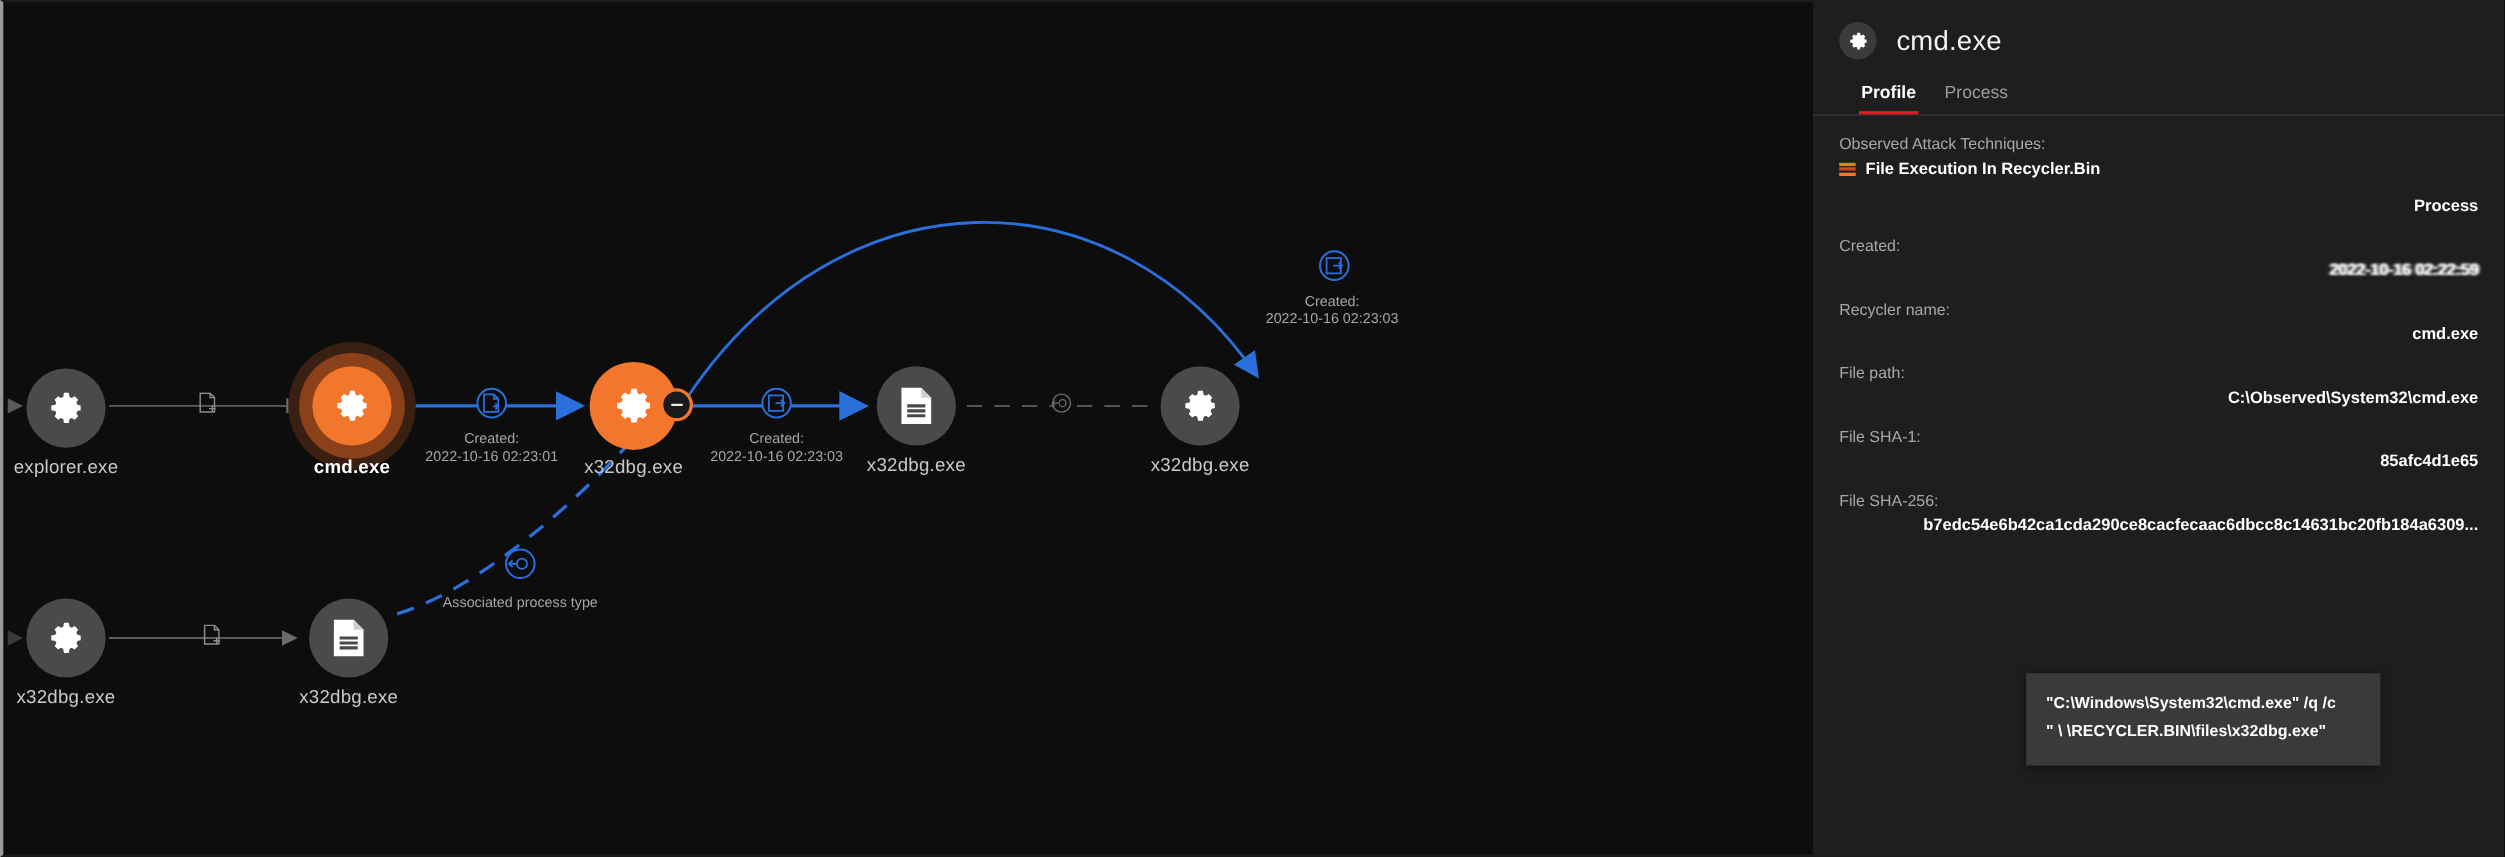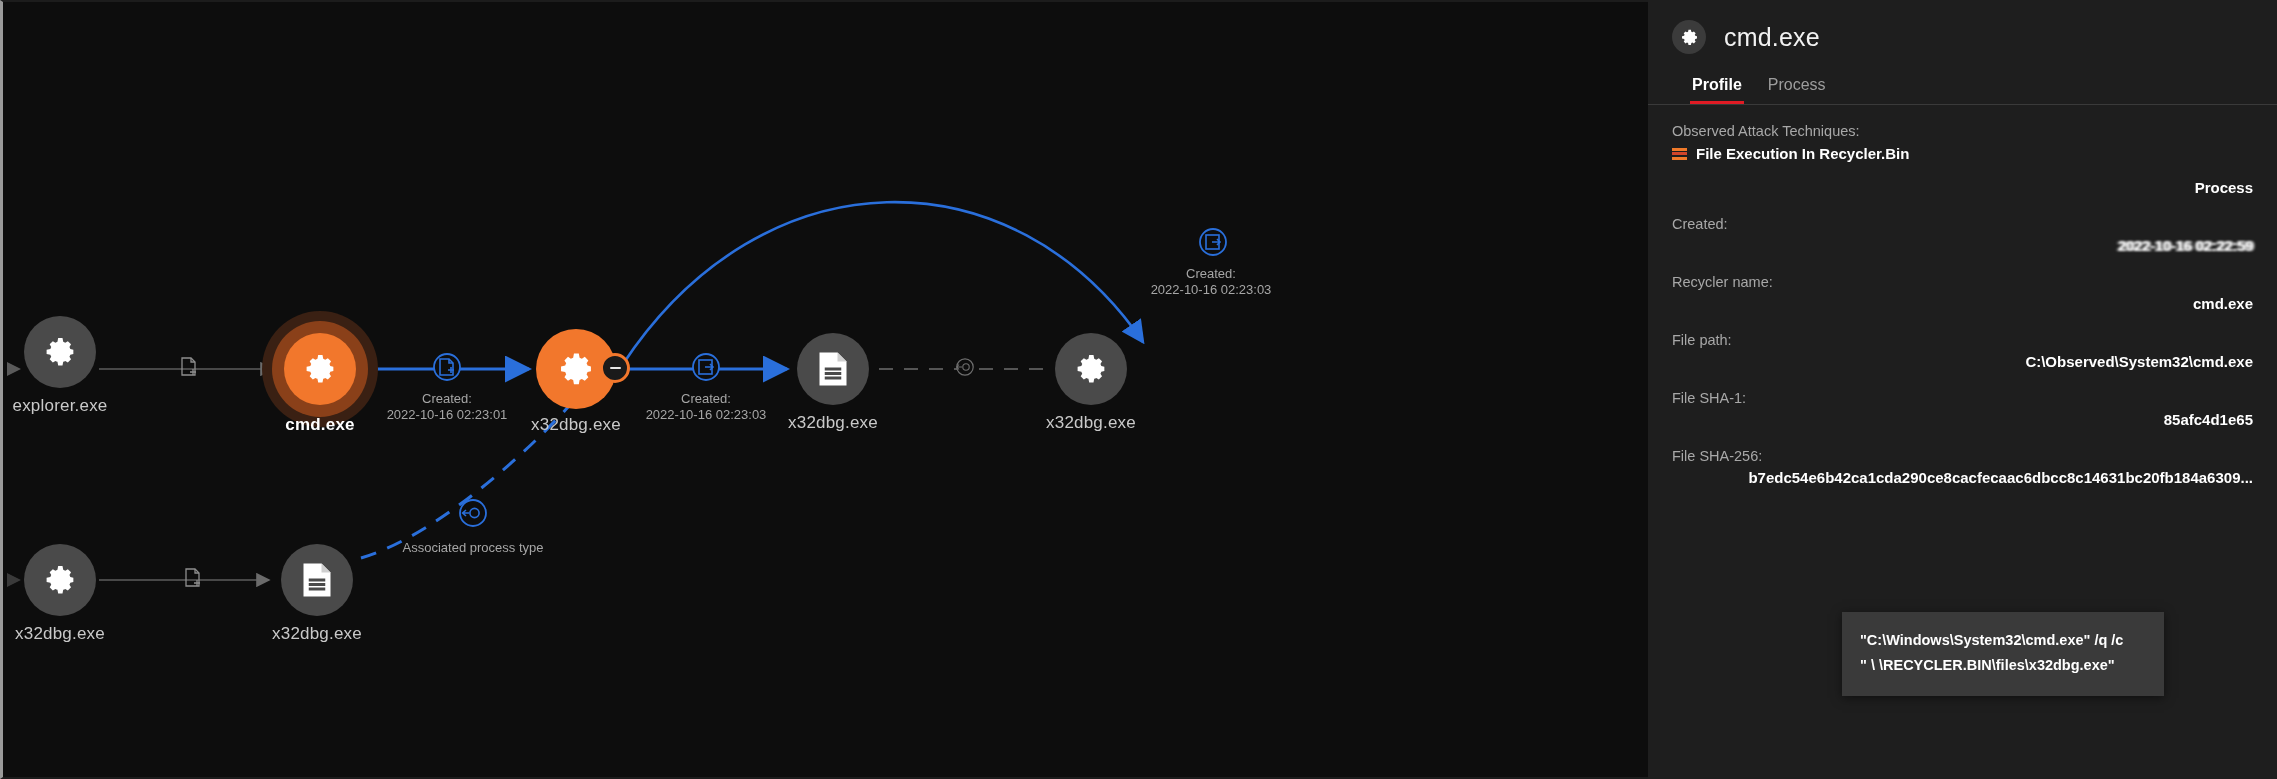--- a/index.html
+++ b/index.html
@@ -242,21 +242,21 @@
 
     <div class="edge-label" style="left:1208px; top:264px;">
       <span>Created:</span>
       <span class="l2">2022-10-16 02:23:03</span>
     </div>
 
     <div class="edge-label" style="left:470px; top:538px;">
       <span>Associated process type</span>
     </div>
 
-    <div class="node" style="left:57px; top:350px;">
+    <div class="node" style="left:57px; top:369px;">
       <div class="node-circle" style="width:72px;height:72px;background:#4a4a4a;">
         <span>
           <svg width="34" height="34" viewBox="0 0 24 24" fill="#ffffff">
             <path d="M12 8.2a3.8 3.8 0 100 7.6 3.8 3.8 0 000-7.6zm9-.2l-2.1-.5a7.2 7.2 0 00-.6-1.4l1.1-1.8-2.2-2.2-1.8 1.1a7.2 7.2 0 00-1.4-.6L13.5 0h-3l-.5 2.6a7.2 7.2 0 00-1.4.6L6.8 2.1 4.6 4.3l1.1 1.8a7.2 7.2 0 00-.6 1.4L2.5 8v3l2.6.5c.15.5.35.95.6 1.4l-1.1 1.8 2.2 2.2 1.8-1.1c.45.25.9.45 1.4.6l.5 2.6h3l.5-2.6c.5-.15.95-.35 1.4-.6l1.8 1.1 2.2-2.2-1.1-1.8c.25-.45.45-.9.6-1.4L21 11z" transform="translate(0,2.2) scale(1.02)"></path>
           </svg>
         </span>
       </div>
       <div class="node-label" style="top:80px;">explorer.exe</div>
     </div>
 

